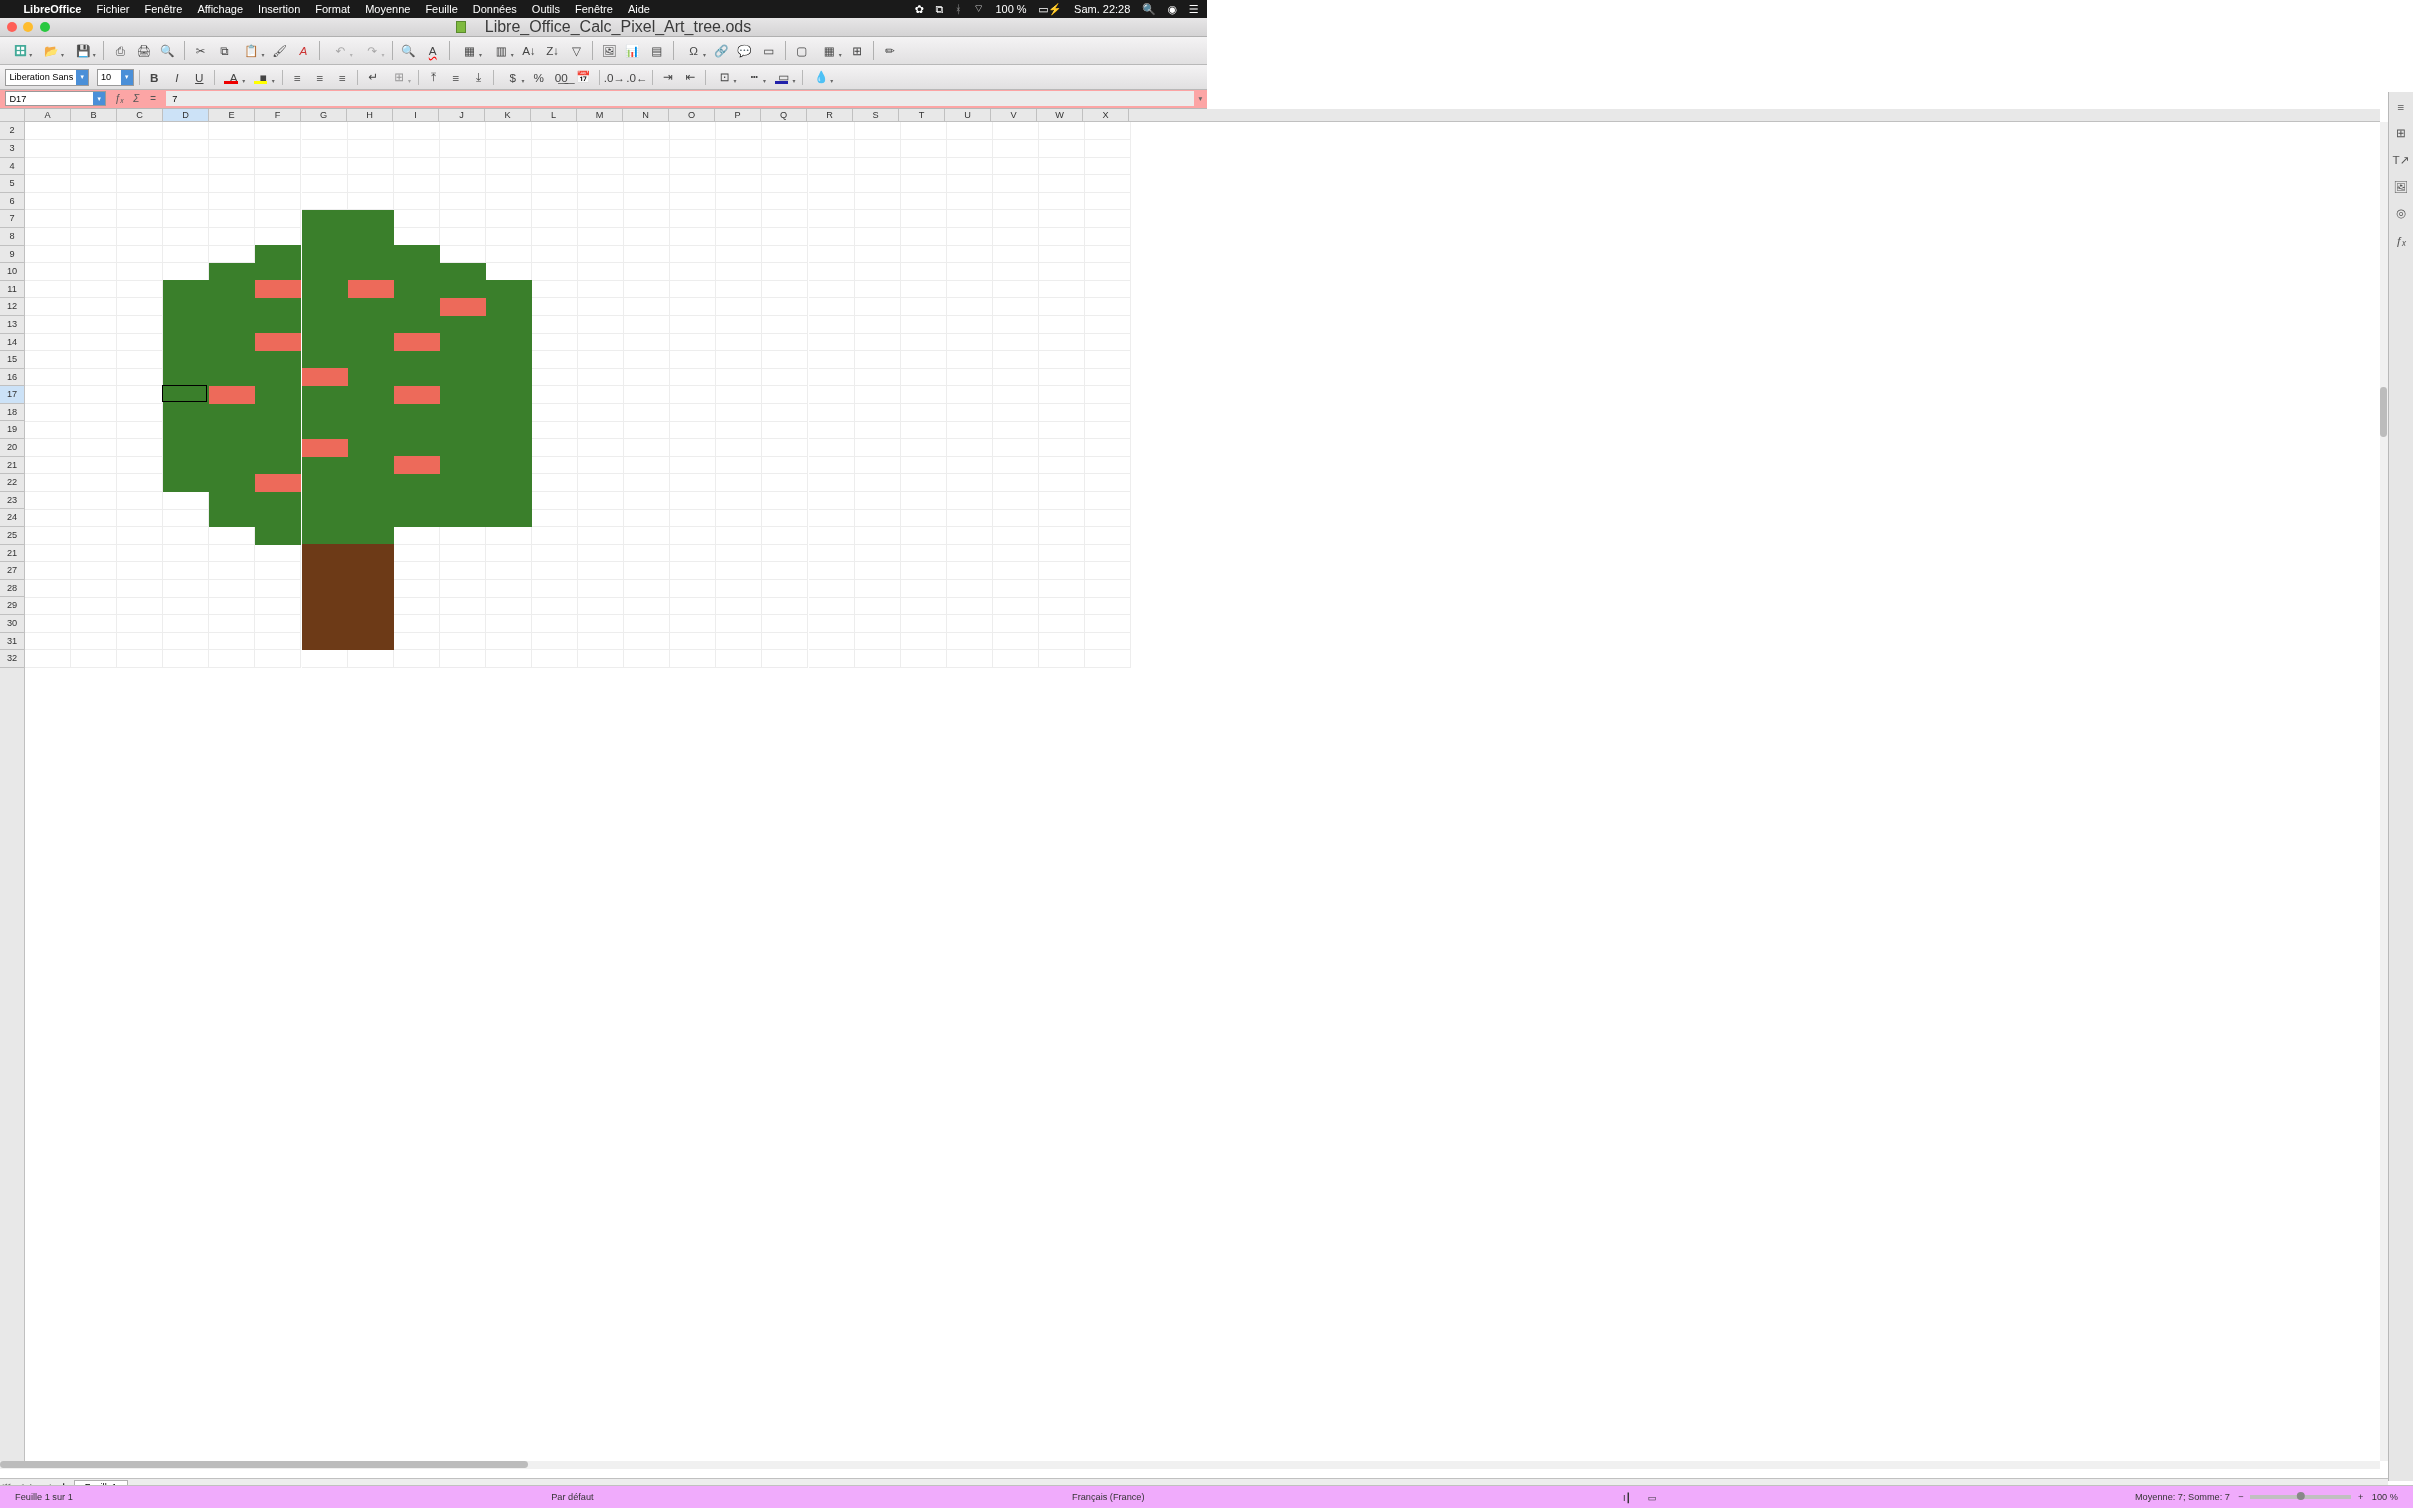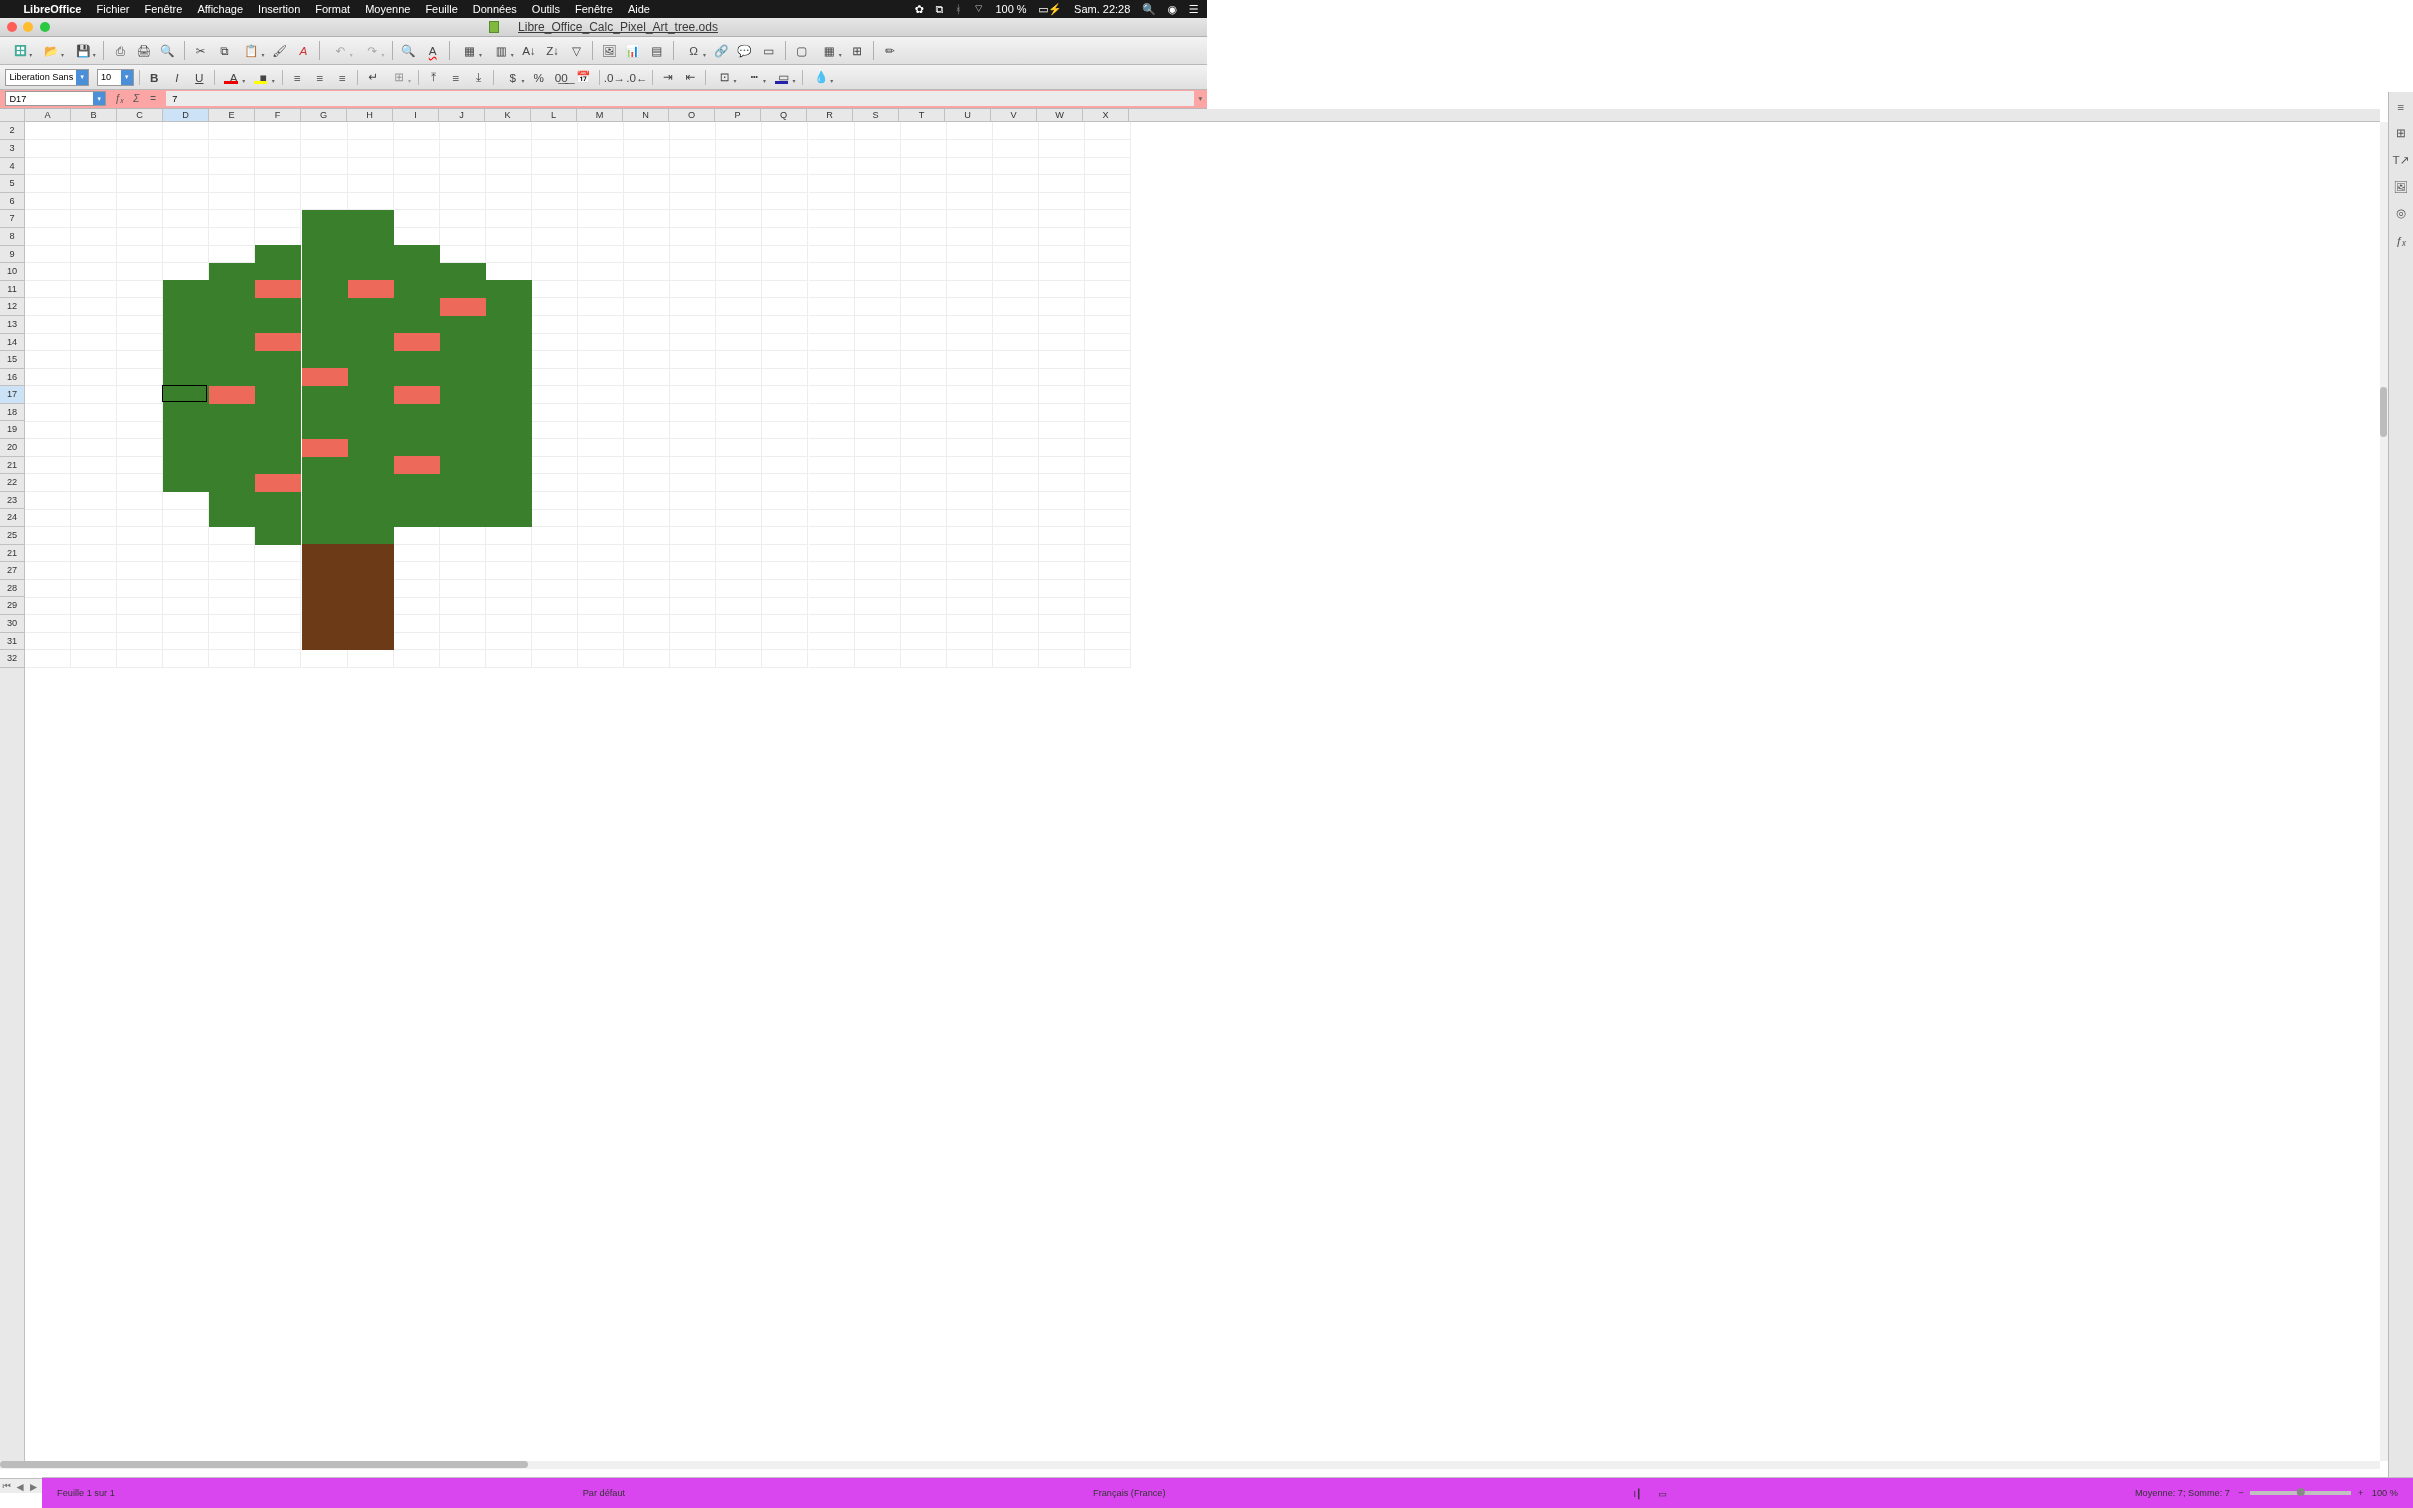--- a/index.html
+++ b/index.html
@@ -11,21 +11,21 @@
     .mac-bar .left .apple { font-size: 11.7px; }
     .mac-bar .left .appname { font-weight: 700; }
     .mac-bar .right { margin-left: auto; display: flex; gap: 11.7px; align-items: center; }
     .mac-bar .right .ico { font-size: 11px; }
 
     
     .title-bar { height: 18.4px; background: linear-gradient(#e7e6e7, #d4d3d4); border-bottom: 0.8px solid #b0b0b0; display: flex; align-items: center; position: relative; }
     .tl-dot { width: 10px; height: 10px; border-radius: 50%; margin-left: 6.7px; }
     .tl-dot + .tl-dot { margin-left: 6.7px; }
     .dot-r { background: #ff5f57; } .dot-y { background: #febc2e; } .dot-g { background: #28c840; }
-    .title-bar .title { position: absolute; left: 0; right: 0; text-align: center; font-size: 12px; color: #3a3a3a; display: flex; align-items: center; justify-content: center; gap: 19px; text-decoration: underline; }
+    .title-bar .title { position: absolute; left: 0; right: 0; text-align: center; font-size: 16px; color: #3a3a3a; display: flex; align-items: center; justify-content: center; gap: 19px; }
     .doc-icon { width: 10px; height: 11.7px; background: #7fba3f; border: 0.8px solid #5a8a2e; display: inline-block; }
 
     
     .toolbar { background: linear-gradient(#f4f3f4, #e1e0e1); border-bottom: 0.8px solid #b8b8b8; height: 28.5px; display: flex; align-items: center; padding: 0 5px; gap: 1.7px; }
     .toolbar .tbtn { width: 22px; height: 22px; border: 0.8px solid transparent; border-radius: 2.5px; display: flex; align-items: center; justify-content: center; font-size: 11.7px; color: #444; position: relative; }
     .toolbar .tbtn.split { width: 30px; }
     .toolbar .tbtn.split::after { content: "▾"; font-size: 5.9px; position: absolute; right: 1.7px; bottom: 2.5px; color: #666; }
     .toolbar .sep { width: 0.8px; height: 18.4px; background: #b0b0b0; margin: 0 3.4px; }
     .tbtn svg { width: 15px; height: 15px; fill: #555; }
     .toolbar2 { background: linear-gradient(#f4f3f4, #e1e0e1); border-bottom: 0.8px solid #b8b8b8; height: 25px; display: flex; align-items: center; padding: 0 5px; gap: 2.5px; }
@@ -74,21 +74,21 @@
     .hscroll .thumb { position: absolute; top: 0.8px; bottom: 0.8px; left: 0; width: 528px; background: #bcbcbc; border-radius: 3.4px; }
 
     
     .sheet-tabs { position: absolute; left: 0; right: 25px; bottom: 15px; height: 15px; background: #ededed; border-top: 0.8px solid #c0c0c0; display: flex; align-items: center; font-size: 9.2px; }
     .sheet-tabs .nav { display: flex; gap: 0; }
     .sheet-tabs .nav span { width: 13.4px; text-align: center; color: #777; }
     .sheet-tabs .add { width: 13.4px; text-align: center; font-weight: bold; margin-left: 3.4px; }
     .sheet-tabs .tab { padding: 0.8px 10px; background: #fff; border: 0.8px solid #b0b0b0; border-bottom: none; margin-left: 3.4px; border-radius: 0 0 2.5px 2.5px; }
 
     
-    .status { position: absolute; left: 0; right: 0; bottom: 0; height: 31px; background: #d946ef; border-top: 0.8px solid #c0c0c0; display: flex; align-items: center; font-size: 9.2px; color: #333; padding: 0 6.7px; margin-left: 42px; }
+    .status { position: absolute; left: 0; right: 0; bottom: 0; height: 23px; background: #f0abfc; border-top: 0.8px solid #c0c0c0; display: flex; align-items: center; font-size: 9.2px; color: #333; padding: 0 6.7px; }
     .status .seg { padding: 0 8.4px; }
     .status .spacer { flex: 1; }
     .zoom-slider { width: 101px; height: 3.4px; background: #c0c0c0; position: relative; margin: 0 6.7px; }
     .zoom-slider::before { content: ""; position: absolute; left: 50%; top: -3.4px; width: 8.4px; height: 8.4px; background: #888; border-radius: 50%; transform: translateX(-50%); }
   </style>
 </head>
 <body>
 
 <div class="mac-bar">
   <div class="left">

